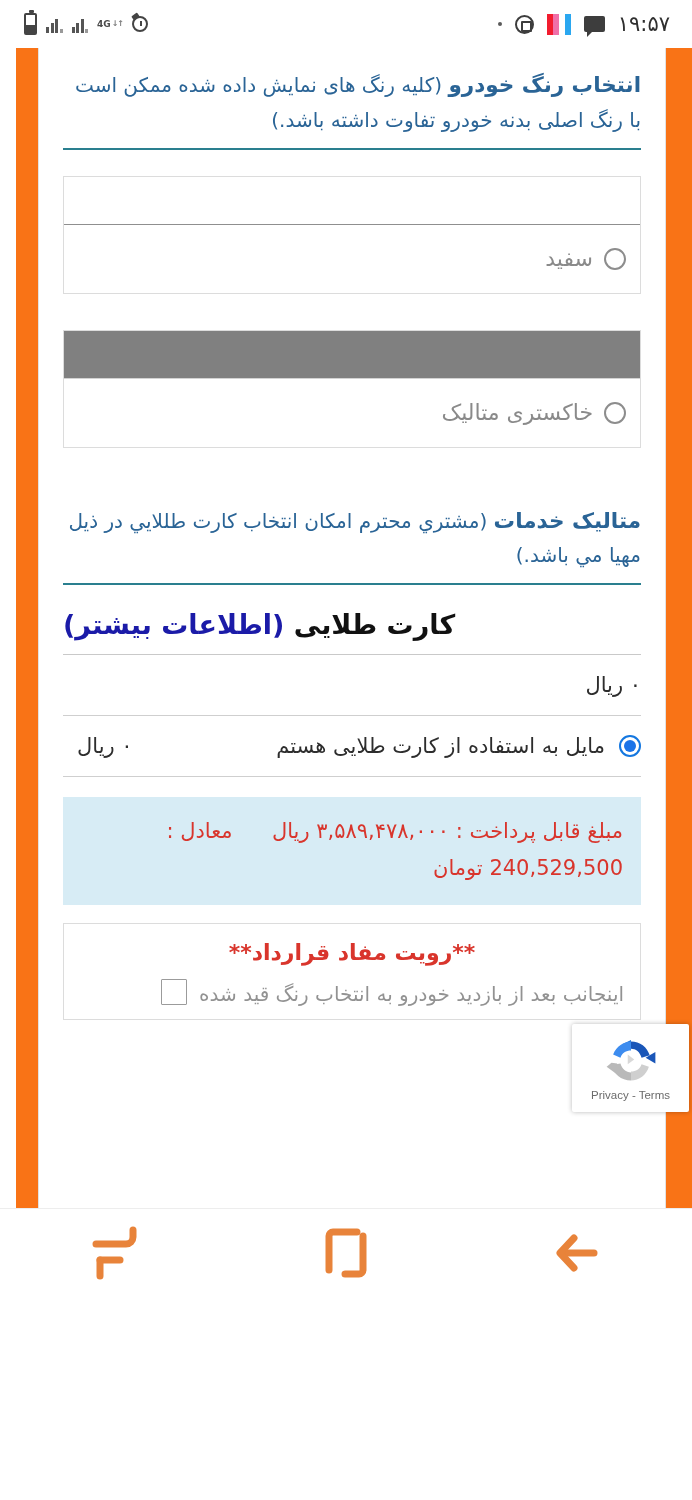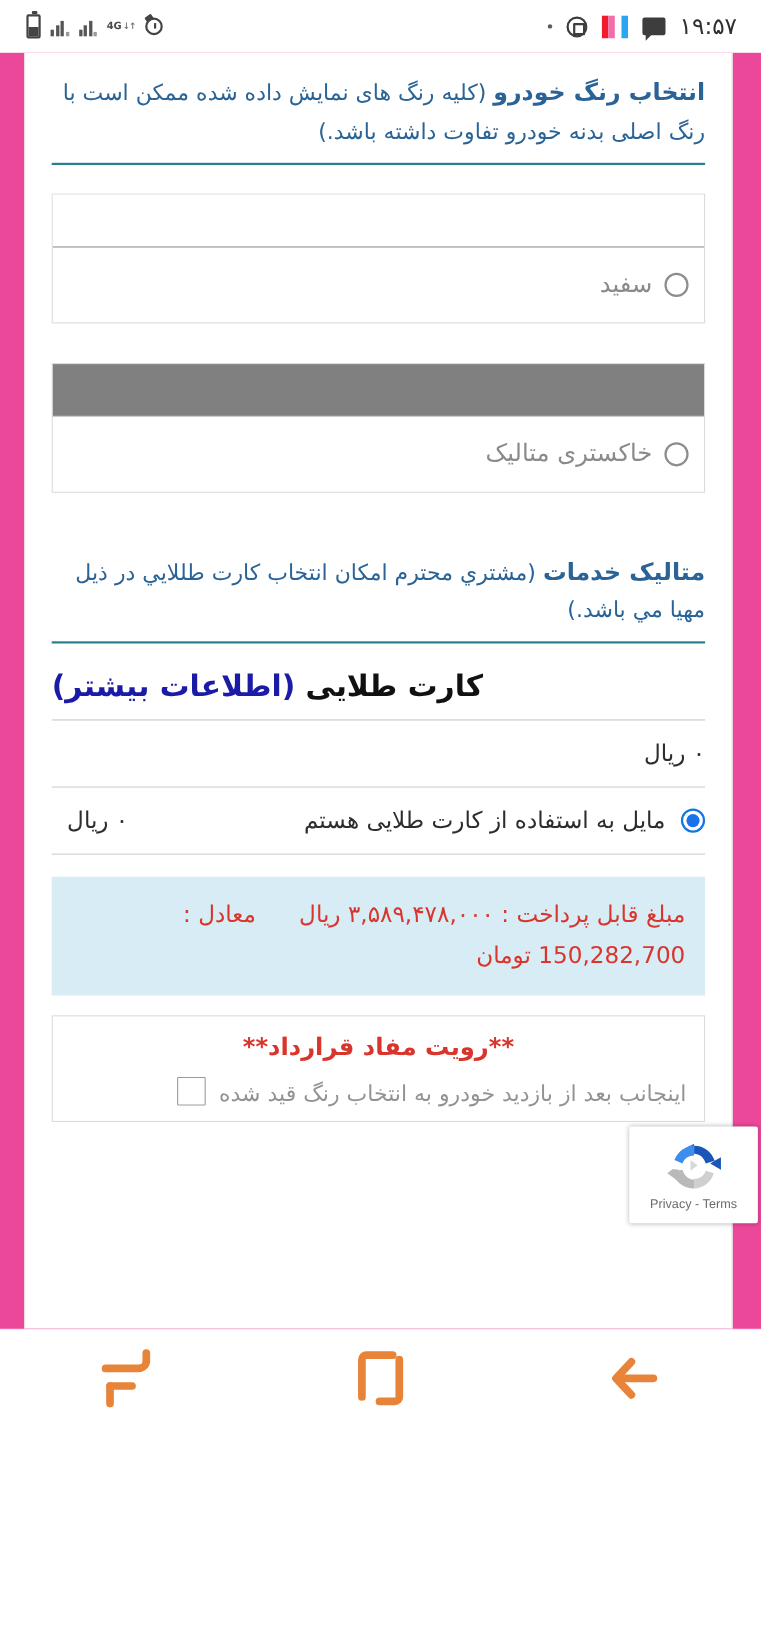--- a/index.html
+++ b/index.html
@@ -154,22 +154,23 @@
   .sb-time {
     font-size: 21px;
     color: #2f2f2f;
     letter-spacing: 0.5px;
   }
 
   
   .viewport {
     flex: 1 1 auto;
     position: relative;
-    background: #ec4899;
+    background: #f97316;
     overflow: hidden;
+    margin-left: 16px;
   }
 
   .page {
     position: absolute;
     top: 0; bottom: 0;
     left: 22px; right: 26px;
     background: #ffffff;
     border-left: 1px solid #e2e2e2;
     border-right: 1px solid #e2e2e2;
     overflow: hidden;
@@ -464,21 +465,21 @@
             <span class="service-text">مایل به استفاده از کارت طلایی هستم</span>
           </div>
           <span class="service-price">۰ ریال</span>
         </div>
 
         <div class="pay-banner">
           <span>مبلغ قابل پرداخت :</span>
           <span>۳,۵۸۹,۴۷۸,۰۰۰ ریال</span>
           <span class="gap"></span>
           <span>معادل :</span>
-          <span>150,282,700 تومان</span>
+          <span>240,529,500 تومان</span>
         </div>
 
         <div class="contract-card">
           <div class="contract-title">**رویت مفاد قرارداد**</div>
           <div class="contract-row">
             <span class="checkbox"></span>
             <span class="contract-text">اینجانب بعد از بازدید خودرو به انتخاب رنگ قید شده</span>
           </div>
         </div>
 

